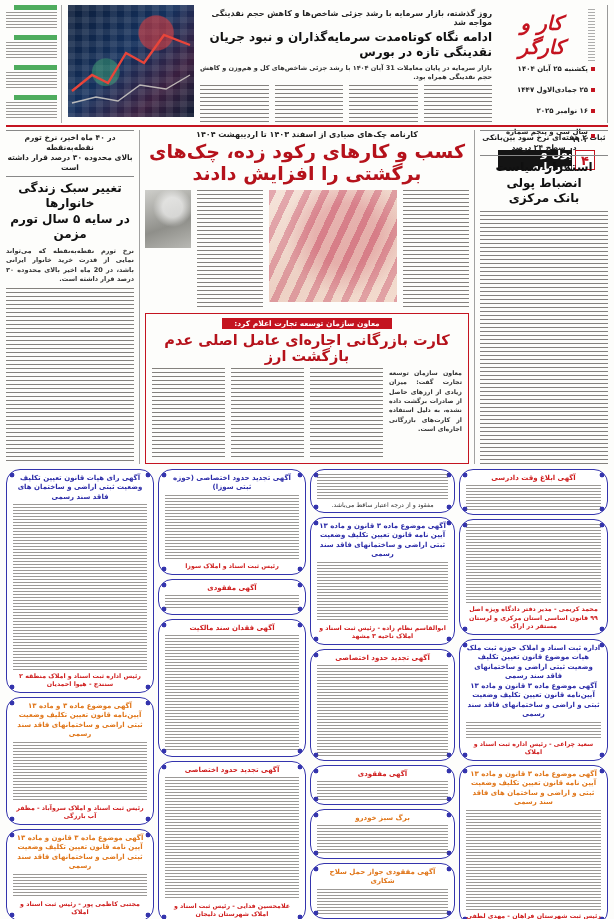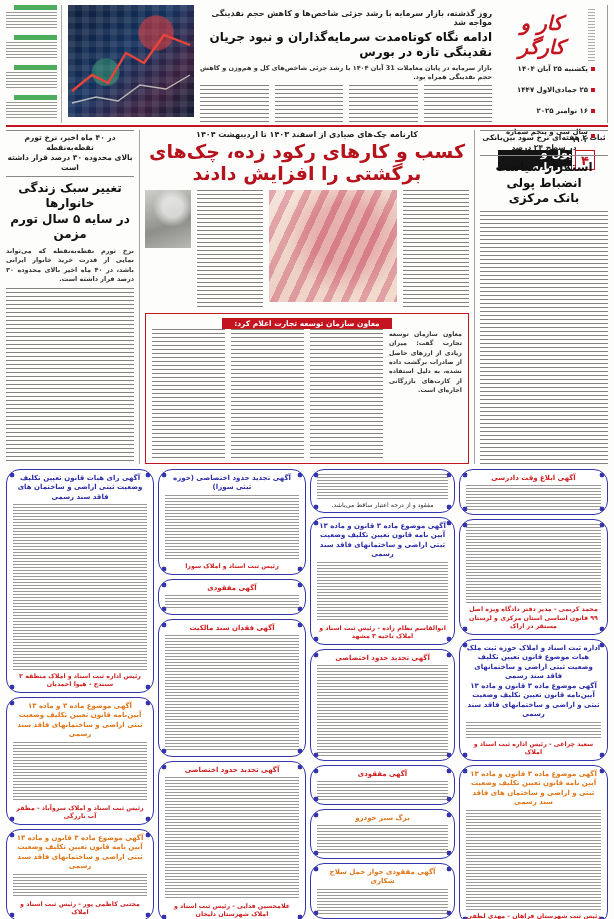--- a/index.html
+++ b/index.html
@@ -195,37 +195,38 @@
 
       <div class="center-body">
         <div class="sim"></div>
         <div class="money-photo"></div>
         <div class="sim"></div>
         <div class="pen-photo"></div>
       </div>
 
       <div class="redbox">
         <div class="redbox-kicker">معاون سازمان توسعه تجارت اعلام کرد:</div>
+        <div class="redbox-headline">کارت بازرگانی اجاره‌ای عامل اصلی عدم بازگشت ارز</div>
         <div class="redbox-cols">
           <div class="redbox-lead">معاون سازمان توسعه تجارت گفت: میزان زیادی از ارزهای حاصل از صادرات برگشت داده نشده، به دلیل استفاده از کارت‌های بازرگانی اجاره‌ای است.</div>
           <div class="sim"></div>
           <div class="sim"></div>
           <div class="sim"></div>
         </div>
       </div>
     </section>
 
     <div class="vdiv"></div>
 
     <section class="col-side">
       <div class="side-kicker pre">در ۴۰ ماه اخیر، نرخ تورم نقطه‌به‌نقطه
 بالای محدوده ۳۰ درصد قرار داشته است</div>
       <div class="side-headline pre">تغییر سبک زندگی خانوارها
 در سایه ۵ سال تورم مزمن</div>
-      <div class="side-lead">نرخ تورم نقطه‌به‌نقطه که می‌تواند نمایی از قدرت خرید خانوار ایرانی باشد، در ۴۰ ماه اخیر بالای محدوده ۳۰ درصد قرار داشته است.</div>
+      <div class="side-lead">نرخ تورم نقطه‌به‌نقطه که می‌تواند نمایی از قدرت خرید خانوار ایرانی باشد، در 20 ماه اخیر بالای محدوده ۳۰ درصد قرار داشته است.</div>
       <div class="sim grow"></div>
     </section>
   </main>
 
   <section class="ads">
 
     <div class="ad-col w1">
       <div class="ad c-blue" style="height:46px">
         <div class="ad-title t-red pre">آگهی ابلاغ وقت دادرسی</div>
         <div class="sim s3 grow"></div>

